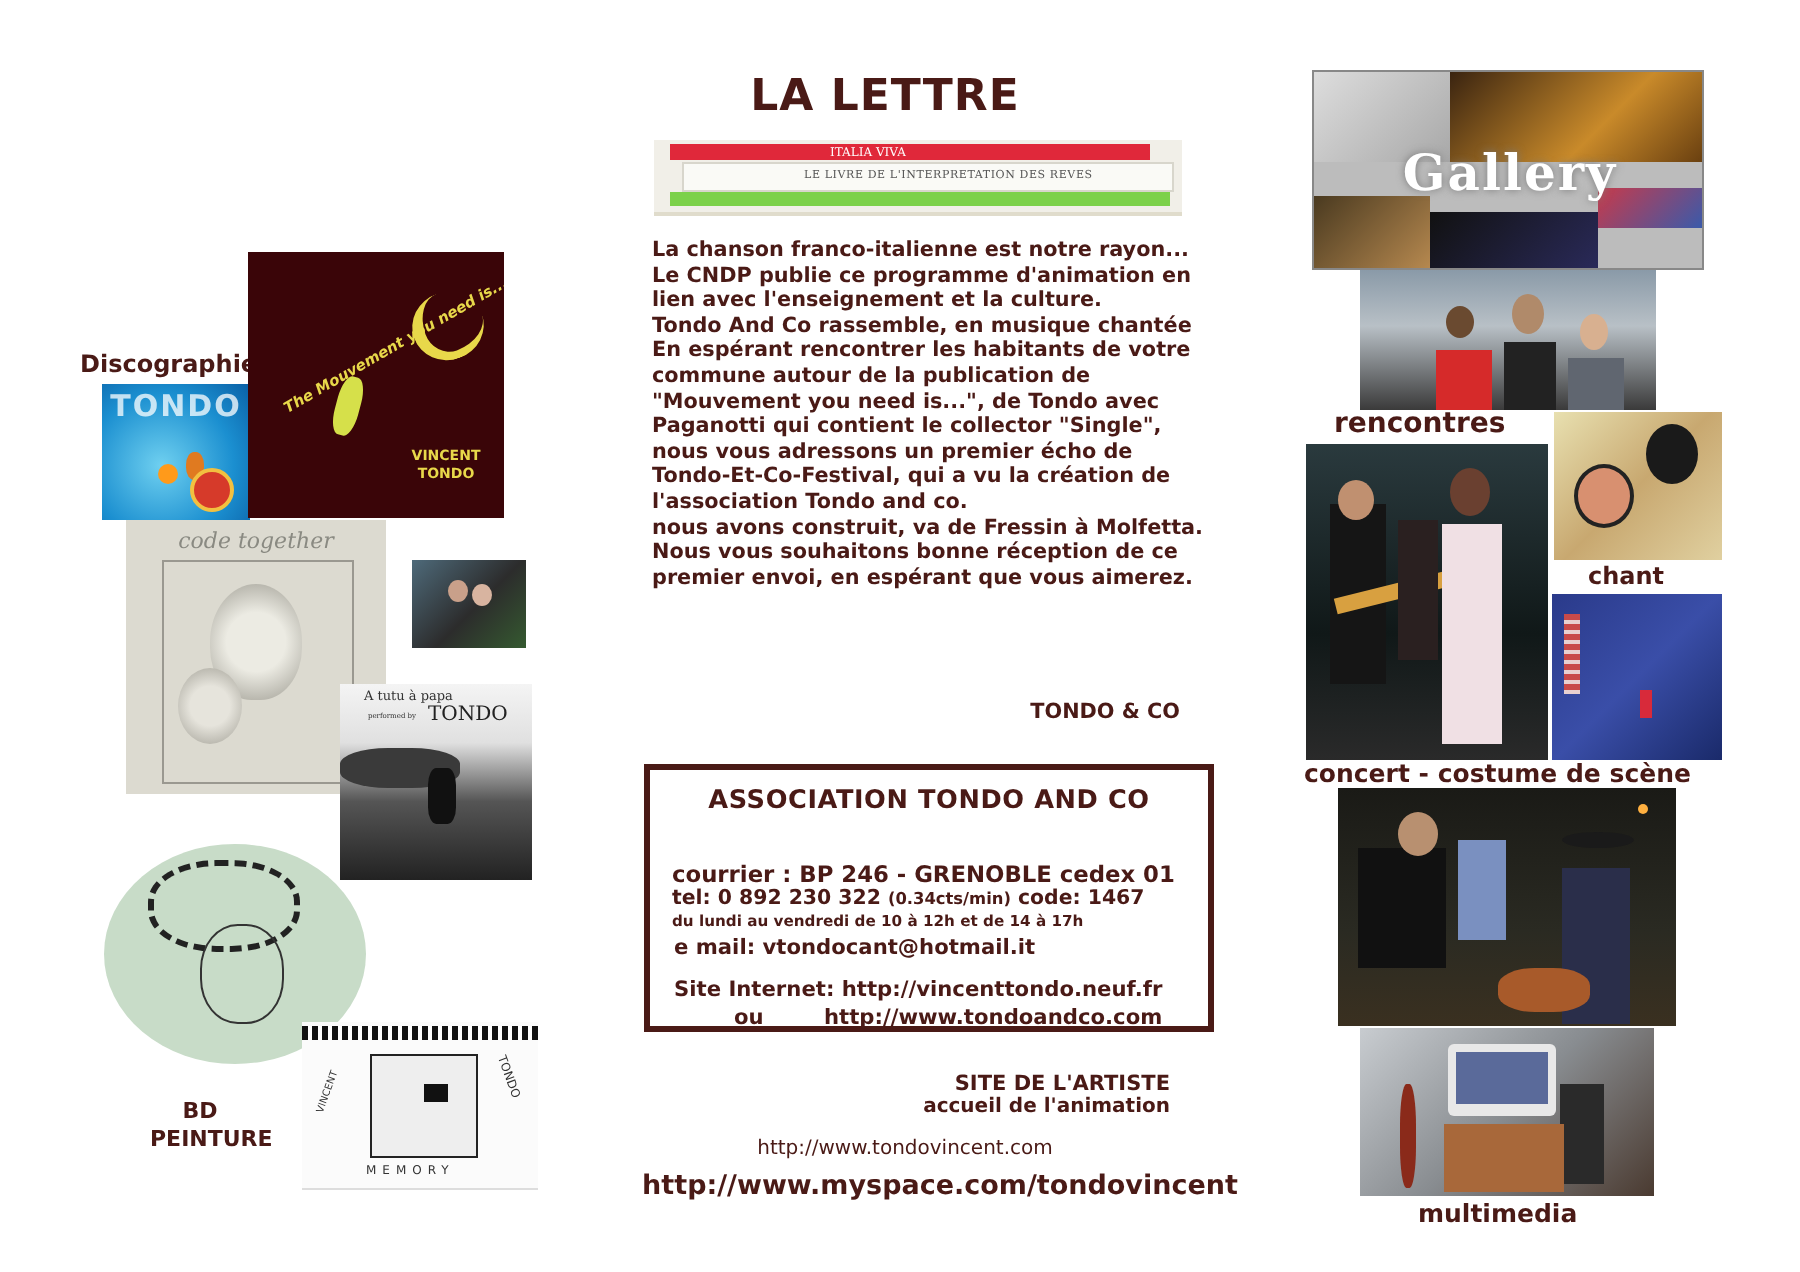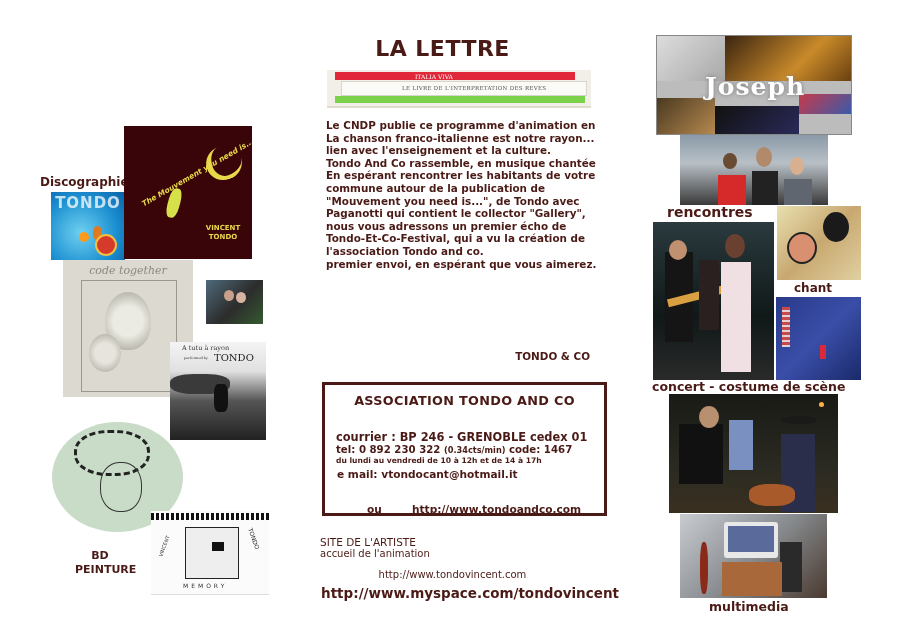--- a/index.html
+++ b/index.html
@@ -19,65 +19,68 @@
     #books .b3 { position:absolute; left:8px; top:26px; width:250px; height:7px; background:#7cd14a; }
     
     #letter { left:326px; top:119px; width:268px; font-size:10.4px; font-weight:bold; line-height:12.6px; color:#4a1a16; }
     #letter .ln { display:block; white-space:nowrap; }
     #signature { left:326px; top:333px; width:264px; text-align:right; font-size:10.4px; font-weight:bold;margin-top:17px; }
     
     #assoc { left:322px; top:382px; width:285px; height:134px; border:3px solid #4a1a16; box-sizing:border-box; }
     #assoc .t { position:absolute; left:0; top:8px; width:100%; text-align:center; font-size:12.8px; font-weight:bold; letter-spacing:0.3px; }
     #assoc .r { position:absolute; white-space:nowrap; font-weight:bold; }
     
-    #site-h { left:320px; top:536px; width:265px; text-align:left; font-size:10.5px; font-weight:normal; line-height:12px; }
+    #site-h { left:320px; top:536px; width:265px; text-align:right; font-size:10.5px; font-weight:bold; line-height:12px; }
     #url1 { left:310px; top:569px; width:285px; text-align:center; font-size:10px; font-weight:normal; }
     #url2 { left:300px; top:585px; width:340px; text-align:center; font-size:13.5px; font-weight:bold; }
   </style>
 </head>
 <body>
 
 <div id="title" class="abs">LA LETTRE</div>
 
 <div id="books" class="abs">
   <div class="b1">
       <span class="b1t">ITALIA VIVA</span>
     </div>
   <div class="b2">
       <span class="b2t">LE LIVRE DE L'INTERPRETATION DES REVES</span>
     </div>
   <div class="b3"></div>
 </div>
 
 <div id="letter" class="abs">
+  <span class="ln">La chanson franco-italienne est notre rayon...</span>
   <span class="ln">Le CNDP publie ce programme d'animation en</span>
-  <span class="ln">La chanson franco-italienne est notre rayon...</span>
   <span class="ln">lien avec l'enseignement et la culture.</span>
   <span class="ln">Tondo And Co rassemble, en musique chantée</span>
   <span class="ln">En espérant rencontrer les habitants de votre</span>
   <span class="ln">commune autour de la publication de</span>
   <span class="ln">"Mouvement you need is...", de Tondo avec</span>
-  <span class="ln">Paganotti qui contient le collector "Gallery",</span>
+  <span class="ln">Paganotti qui contient le collector "Single",</span>
   <span class="ln">nous vous adressons un premier écho de</span>
   <span class="ln">Tondo-Et-Co-Festival, qui a vu la création de</span>
   <span class="ln">l'association Tondo and co.</span>
+  <span class="ln">nous avons construit, va de Fressin à Molfetta.</span>
+  <span class="ln">Nous vous souhaitons bonne réception de ce</span>
   <span class="ln">premier envoi, en espérant que vous aimerez.</span>
 </div>
 <div id="signature" class="abs">TONDO &amp; CO</div>
 
 <div id="assoc" class="abs">
   <div class="t">ASSOCIATION TONDO AND CO</div>
   <div class="r" style="left:11px;top:45px;font-size:11.4px;">courrier : BP 246  - GRENOBLE cedex 01</div>
   <div class="r" style="left:11px;top:59px;font-size:10.2px;">
     <span>tel: 0 892 230 322</span>
     <span style="font-size:8.2px;">(0.34cts/min)</span>
     <span>code: 1467</span>
   </div>
   <div class="r" style="left:11px;top:71px;font-size:7.6px;">du lundi au vendredi de 10 à 12h et de 14 à 17h</div>
   <div class="r" style="left:12px;top:83px;font-size:10.6px;">e mail: vtondocant@hotmail.it</div>
+  <div class="r" style="left:12px;top:104px;font-size:10.6px;">Site Internet: http://vincenttondo.neuf.fr</div>
   <div class="r" style="left:42px;top:118px;font-size:10.6px;">ou</div>
   <div class="r" style="left:87px;top:118px;font-size:10.6px;">http://www.tondoandco.com</div>
 </div>
 
 <div id="site-h" class="abs">
   <div>SITE DE L'ARTISTE</div>
   <div style="font-size:10px;">accueil de l'animation</div>
 </div>
 <div id="url1" class="abs">http://www.tondovincent.com</div>
 <div id="url2" class="abs">http://www.myspace.com/tondovincent</div>
@@ -107,21 +110,21 @@
   <div class="abs" style="left:42px;top:32px;width:46px;height:58px;border-radius:50% 50% 45% 45%;background:radial-gradient(circle,#ecebe3 40%,#9c9a90 100%);"></div>
   <div class="abs" style="left:26px;top:74px;width:32px;height:38px;border-radius:50%;background:radial-gradient(circle,#e6e4dc 40%,#a09e94 100%);"></div>
 </div>
 
 <div class="ph" style="left:206px;top:280px;width:57px;height:44px;background:linear-gradient(135deg,#4e6a7a,#2c2c2c 55%,#355a30);">
   <div class="abs" style="left:18px;top:10px;width:10px;height:11px;border-radius:50%;background:#c9a08a;"></div>
   <div class="abs" style="left:30px;top:12px;width:10px;height:11px;border-radius:50%;background:#d8b4a0;"></div>
 </div>
 
 <div class="ph" style="left:170px;top:342px;width:96px;height:98px;background:linear-gradient(180deg,#f4f4f4 0%,#e0e0e0 30%,#555 60%,#222 100%);">
-  <div class="abs" style="left:12px;top:2px;font-size:6.5px;color:#333;font-family:'DejaVu Serif',serif;">A tutu à rayon</div>
+  <div class="abs" style="left:12px;top:2px;font-size:6.5px;color:#333;font-family:'DejaVu Serif',serif;">A tutu à papa</div>
   <div class="abs" style="left:14px;top:14px;font-size:3.5px;color:#333;font-family:'DejaVu Serif',serif;">performed by</div>
   <div class="abs" style="left:44px;top:10px;font-size:10px;color:#222;font-family:'DejaVu Serif',serif;">TONDO</div>
   <div class="abs" style="left:0;top:32px;width:60px;height:20px;background:#3a3a3a;border-radius:40%;"></div>
   <div class="abs" style="left:44px;top:42px;width:14px;height:28px;background:#111;border-radius:30%;"></div>
 </div>
 
 <div class="ph" style="left:52px;top:422px;width:131px;height:110px;border-radius:50%;background:#c8dcc8;">
   <div class="abs" style="left:22px;top:8px;width:70px;height:40px;border-radius:45%;border:3px dashed #222;"></div>
   <div class="abs" style="left:48px;top:40px;width:40px;height:48px;border-radius:45%;border:1.5px solid #333;"></div>
 </div>
@@ -140,21 +143,21 @@
   </div>
   <div class="abs" style="left:32px;top:71px;font-size:6px;color:#333;letter-spacing:3px;">MEMORY</div>
 </div>
 
 <div class="ph" style="left:656px;top:35px;width:196px;height:100px;background:#bcbcbc;border:1px solid #888;box-sizing:border-box;">
   <div class="abs" style="left:0;top:0;width:68px;height:45px;background:linear-gradient(135deg,#ddd,#a8a8a8);"></div>
   <div class="abs" style="left:68px;top:0;width:126px;height:45px;background:linear-gradient(135deg,#3a2410,#c98a2a 60%,#6a4010);"></div>
   <div class="abs" style="left:0;top:62px;width:58px;height:38px;background:linear-gradient(135deg,#4a3a20,#b88a50);"></div>
   <div class="abs" style="left:58px;top:70px;width:84px;height:30px;background:linear-gradient(135deg,#111,#2a2a5a);"></div>
   <div class="abs" style="left:142px;top:58px;width:52px;height:20px;background:linear-gradient(135deg,#c83a4a,#3a5aaa);"></div>
-  <div class="abs" style="left:0;top:36px;width:196px;text-align:center;font-size:25px;font-weight:bold;color:#ffffff;font-family:'DejaVu Serif',serif;text-shadow:0 0 4px #777;letter-spacing:1px;">Joseph</div>
+  <div class="abs" style="left:0;top:36px;width:196px;text-align:center;font-size:25px;font-weight:bold;color:#ffffff;font-family:'DejaVu Serif',serif;text-shadow:0 0 4px #777;letter-spacing:1px;">Gallery</div>
 </div>
 
 <div class="ph" style="left:680px;top:135px;width:148px;height:70px;background:linear-gradient(180deg,#8a9aa8,#b8c0c6 40%,#3a3a3a);">
   <div class="abs" style="left:38px;top:40px;width:28px;height:30px;background:#d62a2a;"></div>
   <div class="abs" style="left:43px;top:18px;width:14px;height:16px;border-radius:50%;background:#6a4a30;"></div>
   <div class="abs" style="left:72px;top:36px;width:26px;height:34px;background:#222;"></div>
   <div class="abs" style="left:76px;top:12px;width:16px;height:20px;border-radius:50%;background:#b08a6a;"></div>
   <div class="abs" style="left:104px;top:44px;width:28px;height:26px;background:#606670;"></div>
   <div class="abs" style="left:110px;top:22px;width:14px;height:18px;border-radius:50%;background:#d8b090;"></div>
 </div>

